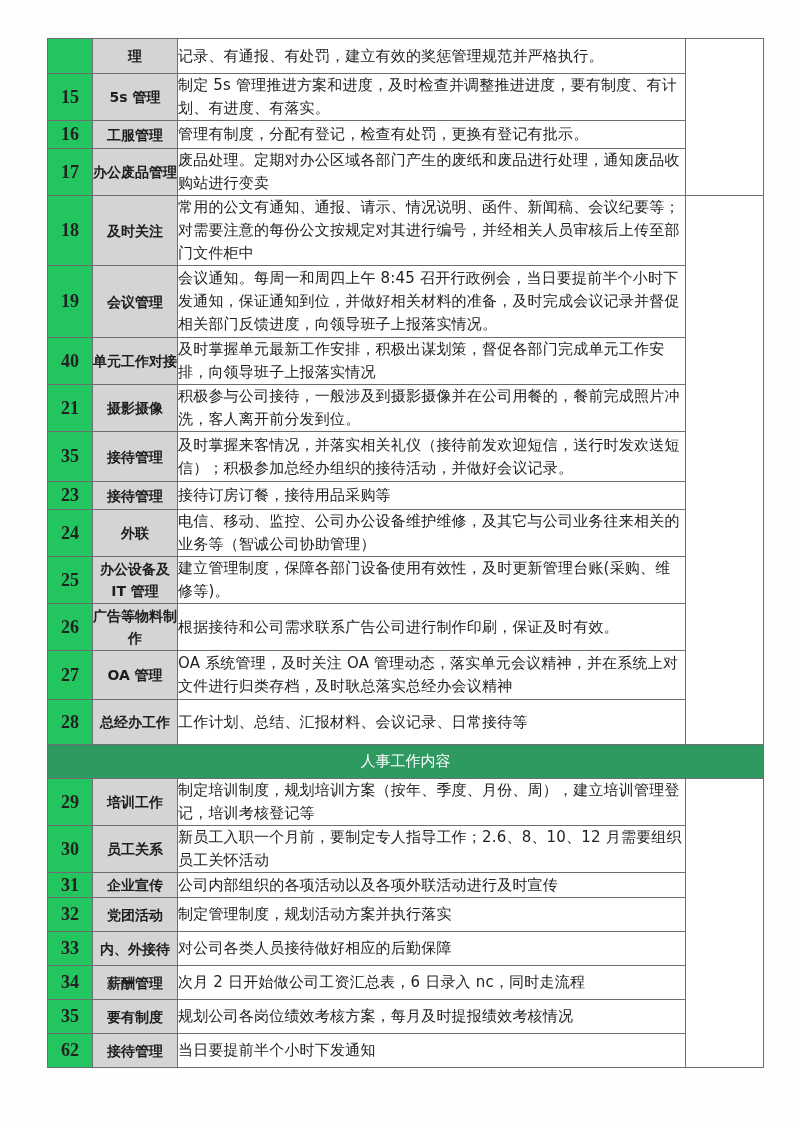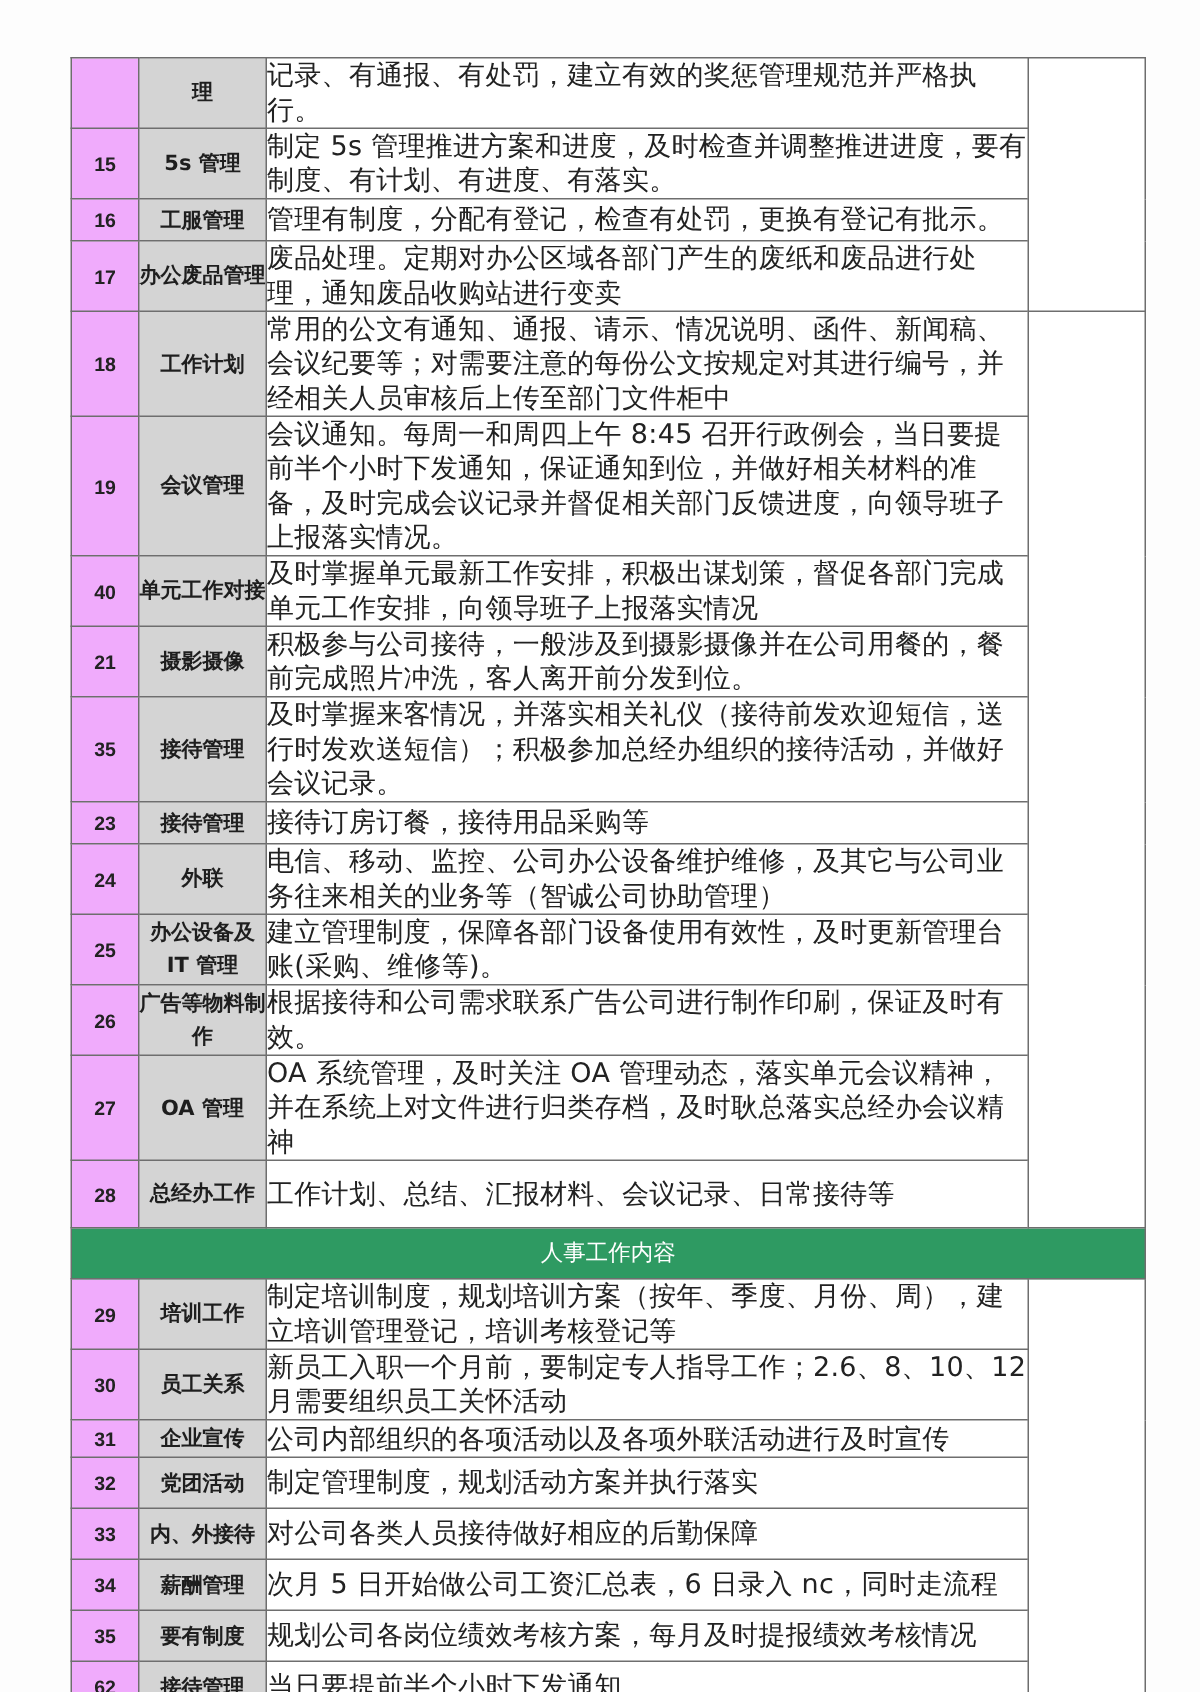--- a/index.html
+++ b/index.html
@@ -5,24 +5,24 @@
   html, body { margin:0; padding:0; background:#ffffff; }
   body { width:800px; height:1128px; position:relative; overflow:hidden;
          font-family:"DejaVu Sans", "Liberation Sans", sans-serif; color:#1a1a1a; }
   .page { position:absolute; left:0; top:0; width:800px; height:1128px; background:#fdfdfd; }
   table.grid { position:absolute; left:47px; top:38px; width:716px; border-collapse:collapse; table-layout:fixed; }
   table.grid td { border:1px solid #6e6e6e; padding:0; vertical-align:middle; }
   col.c-num { width:45px; }
   col.c-name { width:85px; }
   col.c-desc { width:508px; }
   col.c-note { width:78px; }
-  td.num { background:#f0abfc; text-align:center; font-family:Liberation Sans, sans-serif;
-           font-weight:bold; font-size:13px; color:#222; }
+  td.num { background:#22c55e; text-align:center; font-family:Liberation Serif, serif;
+           font-weight:bold; font-size:18px; color:#222; }
   td.name { background:#d4d4d4; text-align:center; font-weight:bold; font-size:14px; line-height:22px; color:#1e1e1e; }
-  td.desc { background:#ffffff; font-size:18px; line-height:23px; padding:0 6px 0 7px; color:#222; text-align:left; letter-spacing:0.2px; }
+  td.desc { background:#ffffff; font-size:15px; line-height:23px; padding:0 6px 0 7px; color:#222; text-align:left; letter-spacing:0.2px; }
   td.note { background:#ffffff; }
   td.section { background:#2e9a62; color:#ffffff; text-align:center; font-size:15px; height:33px; border-color:#2a7a4e;font-family:Liberation Serif, serif; }
   .cont-name { font-size:14px; }
 </style>
 </head>
 <body>
 
 <div class="page">
 <table class="grid">
   <colgroup>
@@ -50,21 +50,21 @@
       <td class="desc">管理有制度，分配有登记，检查有处罚，更换有登记有批示。</td>
     </tr>
     <tr style="height:46px">
       <td class="num">17</td>
       <td class="name">办公废品管理</td>
       <td class="desc">废品处理。定期对办公区域各部门产生的废纸和废品进行处理，通知废品收购站进行变卖</td>
     </tr>
 
     <tr style="height:66px">
       <td class="num">18</td>
-      <td class="name">工作计划</td>
+      <td class="name">及时关注</td>
       <td class="desc">常用的公文有通知、通报、请示、情况说明、函件、新闻稿、会议纪要等；对需要注意的每份公文按规定对其进行编号，并经相关人员审核后上传至部门文件柜中</td>
       <td class="note" rowspan="11"></td>
     </tr>
     <tr style="height:72px">
       <td class="num">19</td>
       <td class="name">会议管理</td>
       <td class="desc">会议通知。每周一和周四上午 8:45 召开行政例会，当日要提前半个小时下发通知，保证通知到位，并做好相关材料的准备，及时完成会议记录并督促相关部门反馈进度，向领导班子上报落实情况。</td>
     </tr>
     <tr style="height:46px">
       <td class="num">40</td>
@@ -138,21 +138,21 @@
       <td class="desc">制定管理制度，规划活动方案并执行落实</td>
     </tr>
     <tr style="height:34px">
       <td class="num">33</td>
       <td class="name">内、外接待</td>
       <td class="desc">对公司各类人员接待做好相应的后勤保障</td>
     </tr>
     <tr style="height:34px">
       <td class="num">34</td>
       <td class="name">薪酬管理</td>
-      <td class="desc">次月 5 日开始做公司工资汇总表，6 日录入 nc，同时走流程</td>
+      <td class="desc">次月 2 日开始做公司工资汇总表，6 日录入 nc，同时走流程</td>
     </tr>
     <tr style="height:34px">
       <td class="num">35</td>
       <td class="name">要有制度</td>
       <td class="desc">规划公司各岗位绩效考核方案，每月及时提报绩效考核情况</td>
     </tr>
     <tr style="height:34px">
       <td class="num">62</td>
       <td class="name">接待管理</td>
       <td class="desc">当日要提前半个小时下发通知</td>

